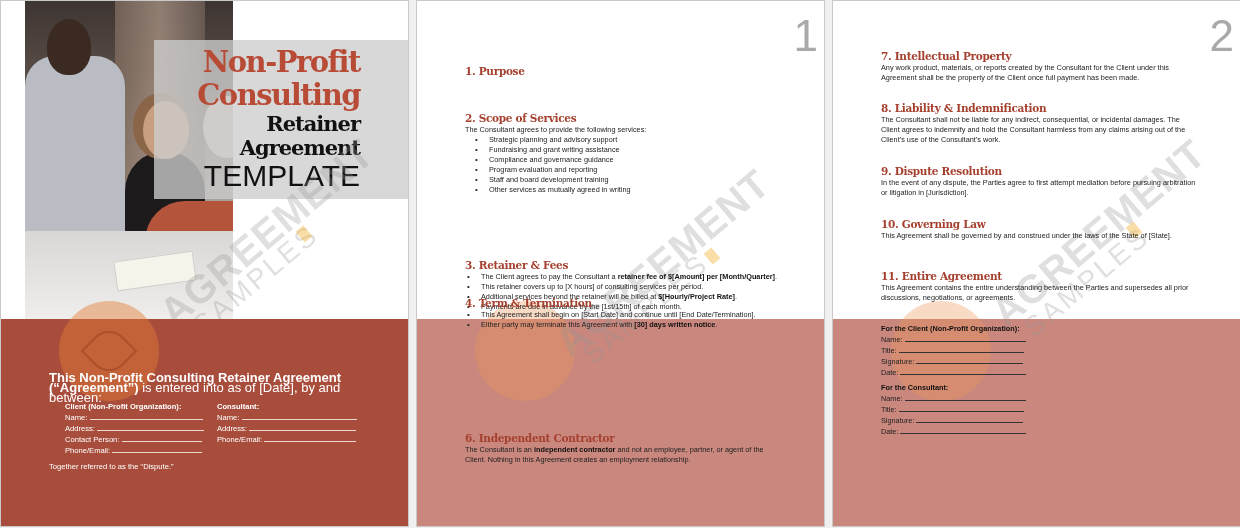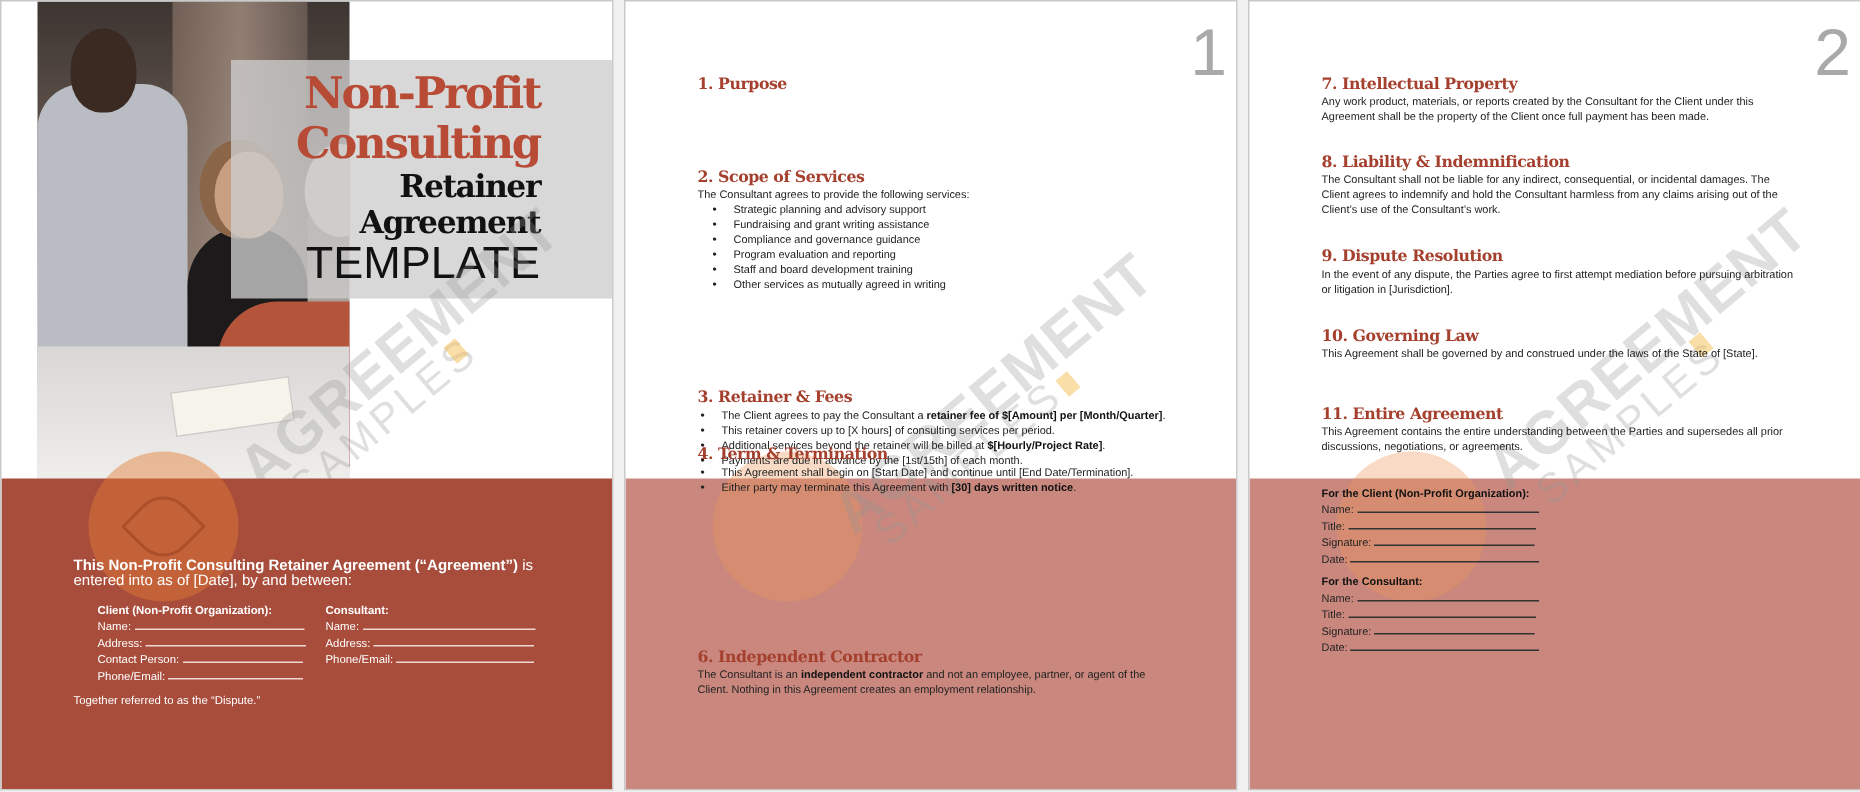--- a/index.html
+++ b/index.html
@@ -27,21 +27,21 @@
   .title-box { position: absolute; left: 153px; top: 39px; width: 254px; height: 159px; background: rgba(205,205,205,0.78); }
   .title-text { position: absolute; right: 48px; top: 6px; text-align: right; }
   .t-red { font-family: "DejaVu Serif", serif; font-weight: bold; color: #b84b36; font-size: 29px; line-height: 33px; letter-spacing: -1.5px; }
   .t-black { font-family: "DejaVu Serif", serif; font-weight: bold; color: #111; font-size: 21px; line-height: 24px; letter-spacing: -1px; }
   .t-template { font-family: "Liberation Sans", sans-serif; color: #111; font-size: 30px; line-height: 32px; letter-spacing: 0; }
 
   .cover-bottom { position: absolute; left: 0; top: 318px; width: 409px; height: 209px; background: #a84d3c; }
   .pen-logo { position: absolute; left: 58px; top: 300px; width: 100px; height: 100px; border-radius: 50%; background: rgba(229,125,50,0.45); }
   .pen-logo .nib { position: absolute; left: 30px; top: 30px; width: 40px; height: 40px; border: 2px solid rgba(150,60,30,0.5); transform: rotate(45deg); border-radius: 50% 0 50% 0; }
 
-  .cover-intro { position: absolute; left: 48px; top: 372px; width: 320px; color: #fff; font-size: 10px; line-height: 10px; }
+  .cover-intro { position: absolute; left: 48px; top: 372px; width: 320px; color: #fff; font-size: 13px; line-height: 10px; }
   .cover-intro b { font-weight: bold; }
   .party-col { position: absolute; top: 401px; color: #fff; font-size: 7.6px; line-height: 10px; }
   .party-col .ph { font-weight: bold; }
   .party-col .line { display: inline-block; border-bottom: 0.8px solid #f0d8d2; height: 8px; vertical-align: baseline; }
   .cover-together { position: absolute; left: 48px; top: 461px; color: #fff; font-size: 7.6px; }
 
   
   .page-number { position: absolute; right: 6px; top: 10px; font-family: "Liberation Sans", sans-serif; font-size: 44px; color: #a9a9a9; font-weight: normal; }
   .content { position: absolute; left: 48px; width: 315px; }
   .sec-title { font-family: "DejaVu Serif", serif; font-weight: bold; color: #a5402e; font-size: 10.5px; letter-spacing: -0.3px; line-height: 13px; }
@@ -123,21 +123,21 @@
 
 <div class="page" id="page-1">
   <div class="pink-band"></div>
   <div class="pink-logo"></div>
   <div class="page-number">1</div>
 
   <div class="watermark wm-big" style="left:130px; top:330px;">AGREEMENT</div>
   <div class="watermark wm-small" style="left:160px; top:345px;">SAMPLES</div>
   <div class="wm-dot" style="left:290px; top:248px;"></div>
 
-  <div class="content" style="top:49px;">
+  <div class="content" style="top:64px;">
     <div class="sec-title">1. Purpose</div>
   </div>
 
   <div class="content" style="top:111px;">
     <div class="sec-title">2. Scope of Services</div>
     <div class="para">The Consultant agrees to provide the following services:</div>
     <ul class="blist">
       <li>Strategic planning and advisory support</li>
       <li>Fundraising and grant writing assistance</li>
       <li>Compliance and governance guidance</li>

